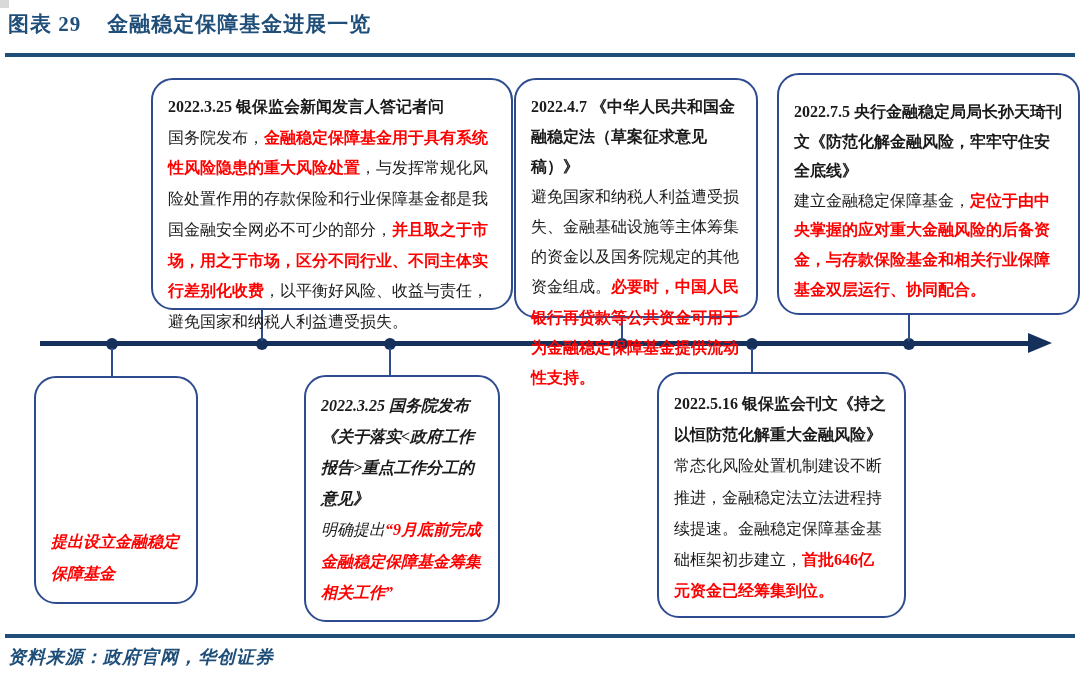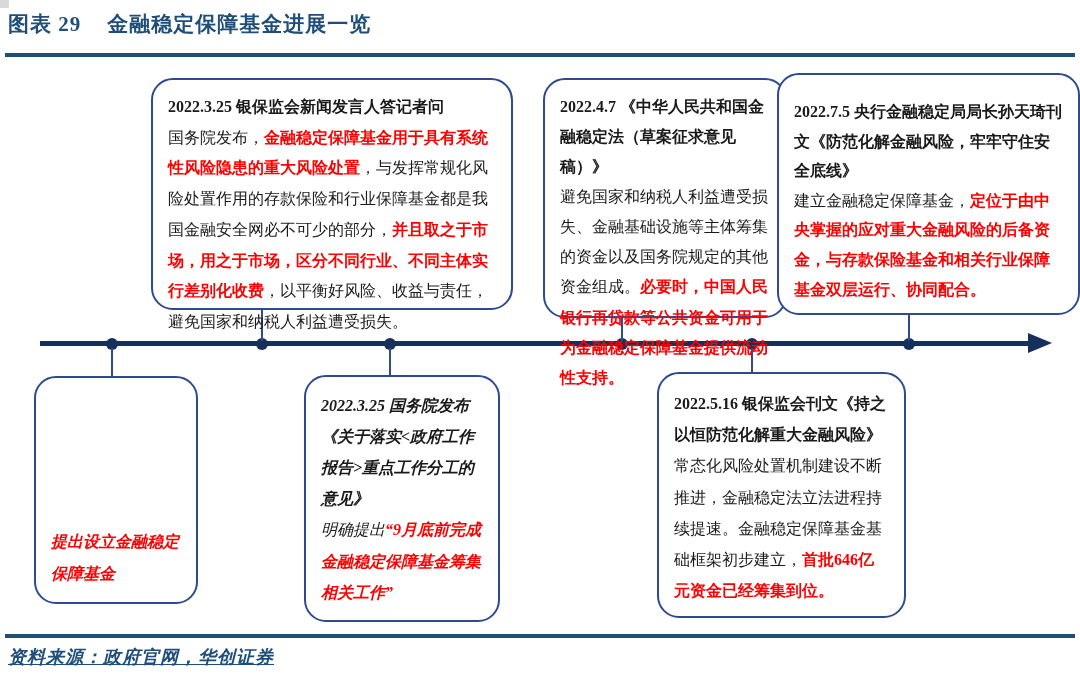--- a/index.html
+++ b/index.html
@@ -19,21 +19,21 @@
 
   .event-box { position:absolute; background:#fff; border:2px solid #2E4B8F; border-radius:22px;
                padding:12px 15px; font-size:16px; line-height:1.92; color:#1A1A1A; }
   .event-box .hdr { font-weight:bold; color:#1A1A1A; }
   .event-box .seg { color:#1A1A1A; }
   .event-box .seg.red { color:#FF0000; font-weight:bold; }
   .vcenter { display:flex; flex-direction:column; justify-content:flex-end;font-style:italic; }
 
   
   .box-t1 { left:139px; top:78px;  width:362px; height:232px;margin-left:12px; }
-  .box-t2 { left:514px; top:78px;  width:244px; height:240px; line-height:1.88;margin-left:29px; }
+  .box-t2 { left:514px; top:78px;  width:244px; height:240px; line-height:1.88; }
   .box-t3 { left:777px; top:73px;  width:303px; height:242px; line-height:1.85; padding-top:22px;}
   
   .box-b1 { left:34px;  top:376px; width:164px; height:228px; line-height:2.0; }
   .box-b2 { left:304px; top:375px; width:196px; height:247px; line-height:1.95; }
   .box-b3 { left:657px; top:372px; width:249px; height:246px; line-height:1.95; padding-top:14px;}
 
   .timeline-line { position:absolute; left:40px; top:341px; width:1000px; height:5px; background:#16305C; }
   .timeline-arrowhead { position:absolute; left:1028px; top:333px; width:0; height:0;
       border-left:24px solid #16305C; border-top:10.5px solid transparent; border-bottom:10.5px solid transparent; }
   .tdot { position:absolute; width:12px; height:12px; border-radius:50%; background:#16305C; top:337.5px; }
@@ -43,21 +43,21 @@
   .connector { position:absolute; width:2px; background:#2E4B8F; }
   .c1 { left:111px; top:348px; height:28px; }
   .c2 { left:261px; top:310px; height:31px; }
   .c3 { left:389px; top:348px; height:27px; }
   .c4 { left:621px; top:318px; height:23px; }
   .c5 { left:751px; top:348px; height:24px; }
   .c6 { left:908px; top:315px; height:26px; }
 
   .footer-rule { position:absolute; left:5px; top:634px; width:1070px; height:4px; background:#1F4E79; }
   .source-note { position:absolute; left:8px; top:645px; color:#1F4E79; font-size:18px;
-                 font-style:italic; font-weight:bold; letter-spacing:1px;text-decoration:underline; }
+                 font-style:italic; font-weight:bold; letter-spacing:1px; }
 </style>
 </head>
 <body>
 
 <div class="stage">
 
   <div class="corner-artifact"></div>
 
   <div class="fig-title">
     <span class="tlabel">图表 29</span><span>金融稳定保障基金进展一览</span>

